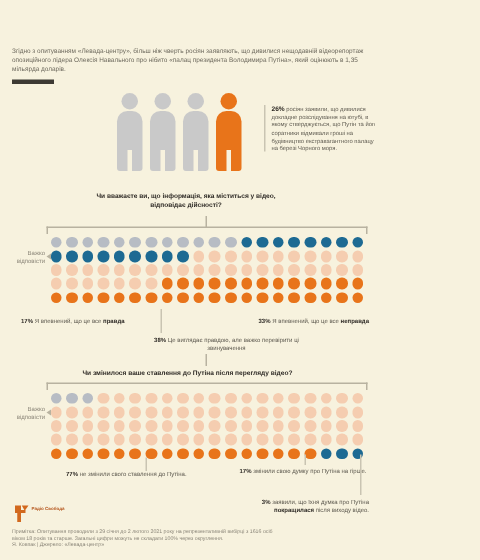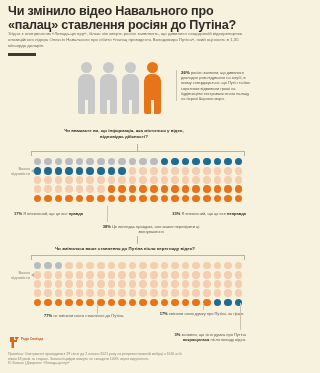--- a/index.html
+++ b/index.html
@@ -121,21 +121,20 @@
   .foot{
     position:absolute;left:8px;top:352px;width:180px;
     font-size:3.5px;line-height:4.7px;color:#8b8679;
   }
 </style>
 </head>
 <body>
 
 <div class="wrap">
 
-  <div class="title">Чи змінило відео Навального про «палац» ставлення росіян до Путіна?</div>
   <div class="intro">Згідно з опитуванням «Левада-центру», більш ніж чверть росіян заявляють, що дивилися нещодавній відеорепортаж опозиційного лідера Олексія Навального про нібито «палац президента Володимира Путіна», який оцінюють в 1,35 мільярда доларів.</div>
   <div class="rule"></div>
 
   <div class="people">
     <div class="person gray p1">
         <div class="head"></div>
         <div class="body"></div>
       </div>
     <div class="person gray p2">
         <div class="head"></div>

